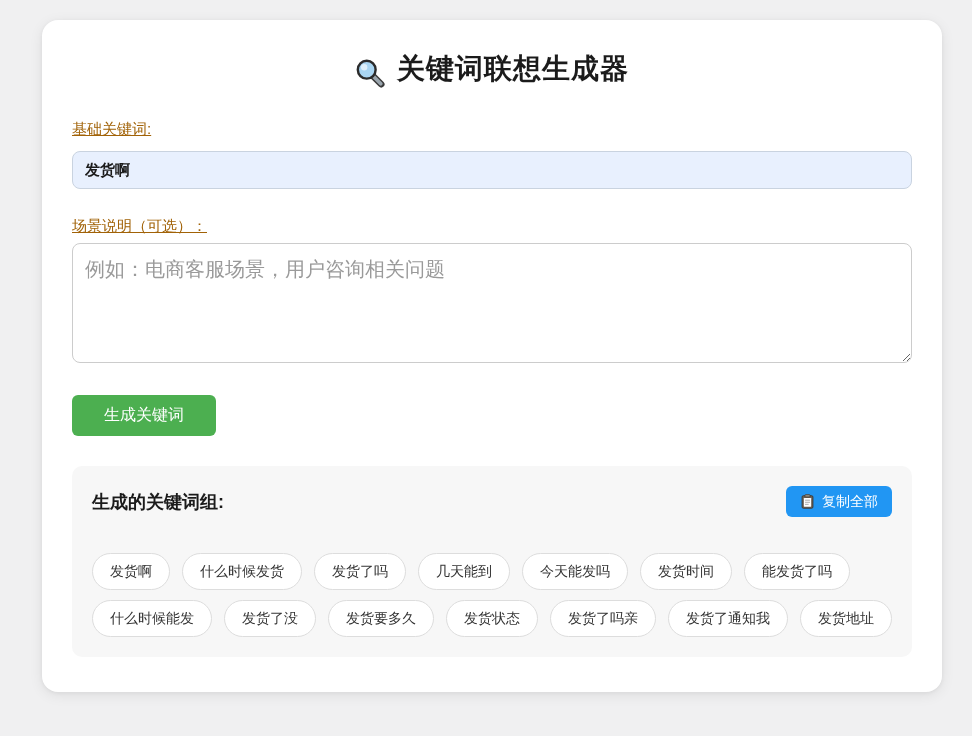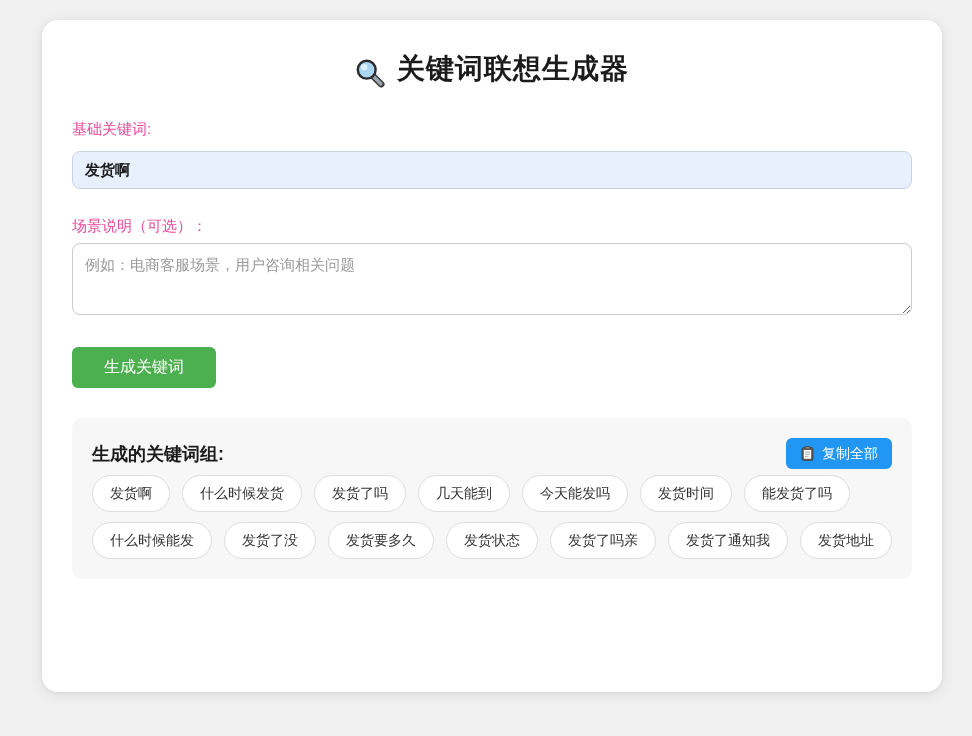--- a/index.html
+++ b/index.html
@@ -27,47 +27,48 @@
     margin-bottom: 32px;
   }
   .title-row h1 {
     font-size: 28px;
     font-weight: bold;
     color: #1b1b1b;
     letter-spacing: 1px;
   }
   .field-label {
     font-size: 15px;
-    color: #ec4899;
+    color: #a16207;
     line-height: 18px;
     display: block;
+    text-decoration: underline;
   }
   .label-keyword { margin-bottom: 13px; }
   .label-scene { margin-top: 28px; margin-bottom: 8px; }
   .keyword-input {
     width: 100%;
     height: 38px;
     background: #e8f0fe;
     border: 1px solid #c9d3e0;
     border-radius: 8px;
     padding: 0 12px;
     font-size: 15px;
     font-weight: 600;
     color: #1b1b1b;
     font-family: inherit;
     outline: none;
   }
   .scene-textarea {
     width: 100%;
-    height: 72px;
+    height: 120px;
     background: #ffffff;
     border: 1px solid #cccccc;
     border-radius: 8px;
     padding: 12px;
-    font-size: 15px;
+    font-size: 20px;
     color: #333333;
     font-family: inherit;
     resize: vertical;
     outline: none;
   }
   .scene-textarea::placeholder { color: #9a9a9a; }
   .generate-btn {
     margin-top: 28px;
     display: inline-block;
     background: #4caf50;
@@ -83,21 +84,21 @@
   .results-panel {
     margin-top: 30px;
     background: #f7f7f7;
     border-radius: 10px;
     padding: 20px;
   }
   .results-header-row {
     display: flex;
     align-items: center;
     justify-content: space-between;
-    margin-bottom: 6px;
+    margin-bottom: 36px;
     gap: 11px;
   }
   .results-header-row h2 {
     font-size: 18px;
     font-weight: bold;
     color: #1b1b1b;
   }
   .copy-btn {
     display: inline-flex;
     align-items: center;

